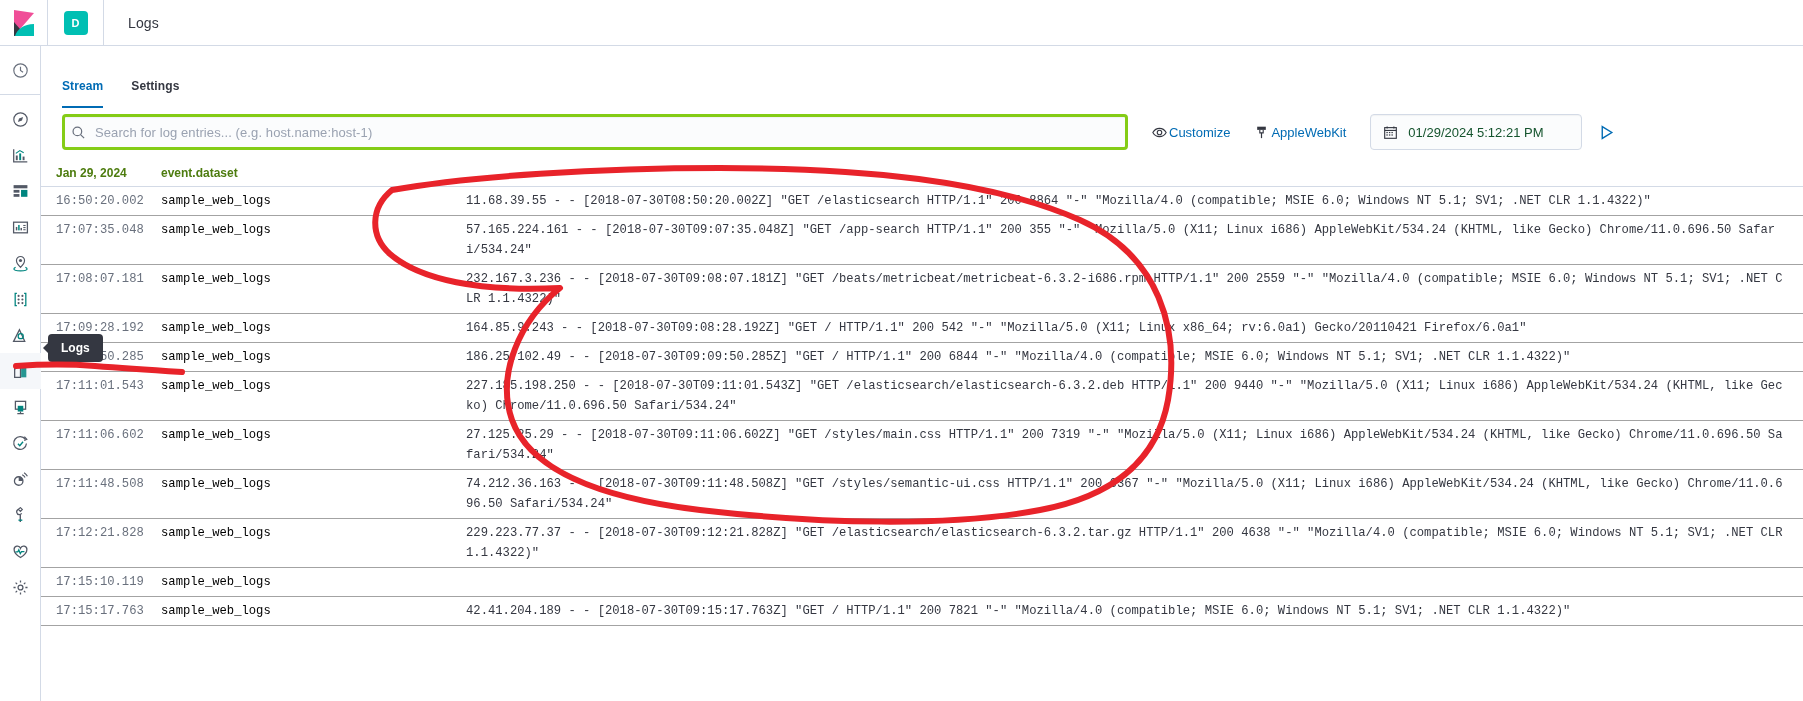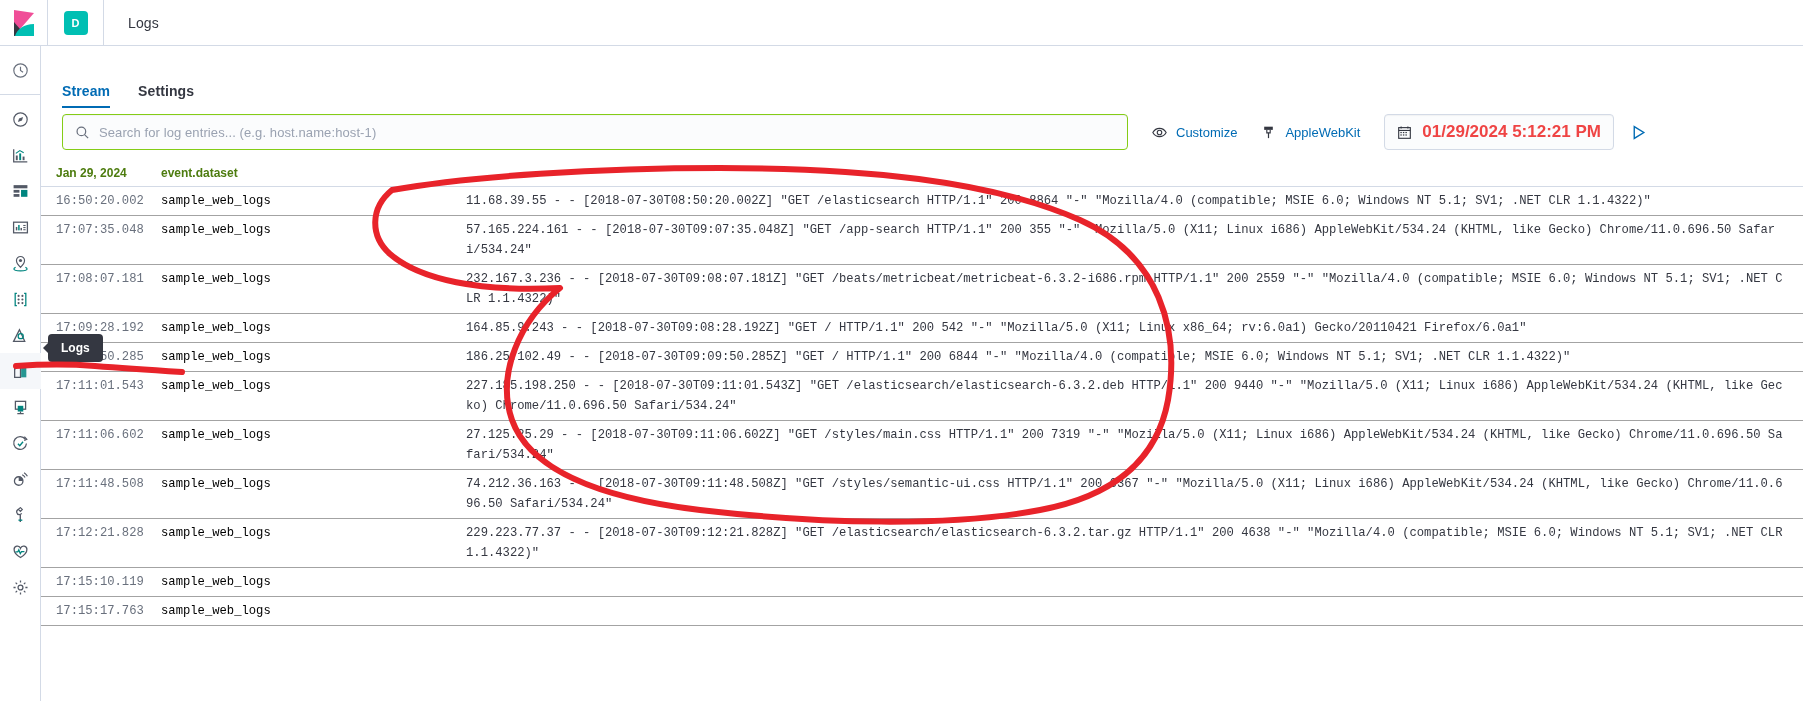--- a/index.html
+++ b/index.html
@@ -72,56 +72,56 @@
   .content {
     position: absolute; top: 46px; left: 41px;
     width: 1762px; height: 655px;
   }
 
   .tabs {
     display: flex; align-items: flex-end; gap: 28px;
     height: 62px; padding: 0 0 0 21px;
   }
   .tab {
-    font-size: 14px; font-weight: 700; color: #343741;
-    padding-bottom: 9px; position: relative; letter-spacing: .1px;
+    font-size: 12px; font-weight: 700; color: #343741;
+    padding-bottom: 15px; position: relative; letter-spacing: .1px;
   }
   .tab.active { color: #006BB4; }
   .tab.active:after {
     content: ""; position: absolute; left: 0; right: 0; bottom: 0;
     height: 2px; background: #006BB4;
   }
 
   .toolbar {
     display: flex; align-items: center; gap: 0;
     padding: 6px 16px 9px 21px;
   }
   .searchbox {
     flex: 0 0 1066px; height: 36px;
     background: #fbfcfd;
-    border: 1px solid #84cc16; border-radius: 4px;
+    border: 3px solid #84cc16; border-radius: 4px;
     box-shadow: inset 0 1px 1px rgba(0,0,0,.04);
     display: flex; align-items: center; gap: 9px;
-    padding: 0 12px;
+    padding: 0 6px;
   }
   .search-ph { font-size: 13px; color: #9aa2b1; letter-spacing: .1px; }
   .tool-btn {
-    display: flex; align-items: center; gap: 9px;
+    display: flex; align-items: center; gap: 2px;
     font-size: 13px; color: #006BB4;
     margin-left: 24px; white-space: nowrap; text-align: right;
   }
   .datebox {
     margin-left: 24px; height: 36px; min-width: 212px;
     border: 1px solid #d3dae6; border-radius: 4px;
     background: #fbfcfd;
     display: flex; align-items: center; gap: 10px;
     padding: 0 12px;
     box-shadow: inset 0 1px 1px rgba(0,0,0,.04);
   }
-  .date-text { font-size: 17px; color: #ef4444; font-weight: bold; }
+  .date-text { font-size: 13px; color: #14532d; }
   .play-btn { margin-left: 16px; display: flex; align-items: center; }
 
   
   .log-header {
     display: flex; align-items: center;
     height: 28px;
     border-bottom: 1px solid #d3dae6;
     padding-left: 15px;
     font-size: 12px; font-weight: 700; color: #4d7c0f;
   }
@@ -412,20 +412,21 @@
           <div class="col-ds">sample_web_logs</div>
           <div class="col-msg">229.223.77.37 - - [2018-07-30T09:12:21.828Z] "GET /elasticsearch/elasticsearch-6.3.2.tar.gz HTTP/1.1" 200 4638 "-" "Mozilla/4.0 (compatible; MSIE 6.0; Windows NT 5.1; SV1; .NET CLR 1.1.4322)"</div>
         </div>
         <div class="log-row">
           <div class="col-time">17:15:10.119</div>
           <div class="col-ds">sample_web_logs</div>
         </div>
         <div class="log-row">
           <div class="col-time">17:15:17.763</div>
           <div class="col-ds">sample_web_logs</div>
+          <div class="col-msg">42.41.204.189 - - [2018-07-30T09:15:17.763Z] "GET / HTTP/1.1" 200 7821 "-" "Mozilla/4.0 (compatible; MSIE 6.0; Windows NT 5.1; SV1; .NET CLR 1.1.4322)"</div>
         </div>
       </div>
   </div>
 
   <svg class="annotation" viewBox="0 0 1803 701">
     <path d="M392 190
              C 470 176, 600 168, 720 168
              C 860 168, 990 180, 1080 220
              C 1160 256, 1180 330, 1168 400
              C 1158 455, 1120 495, 1040 510

